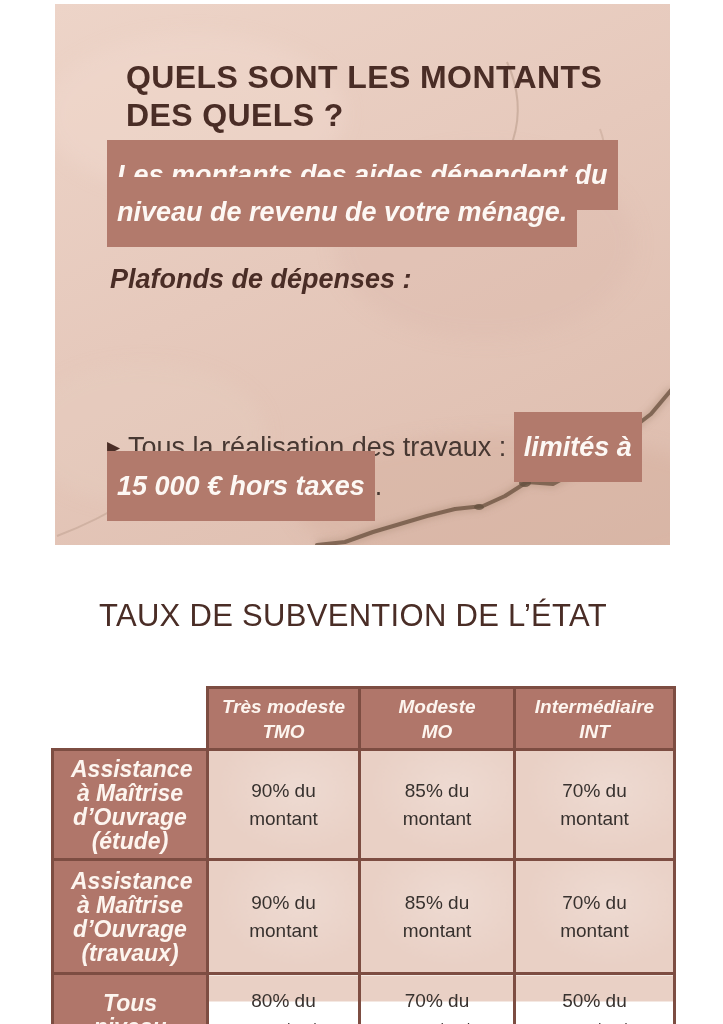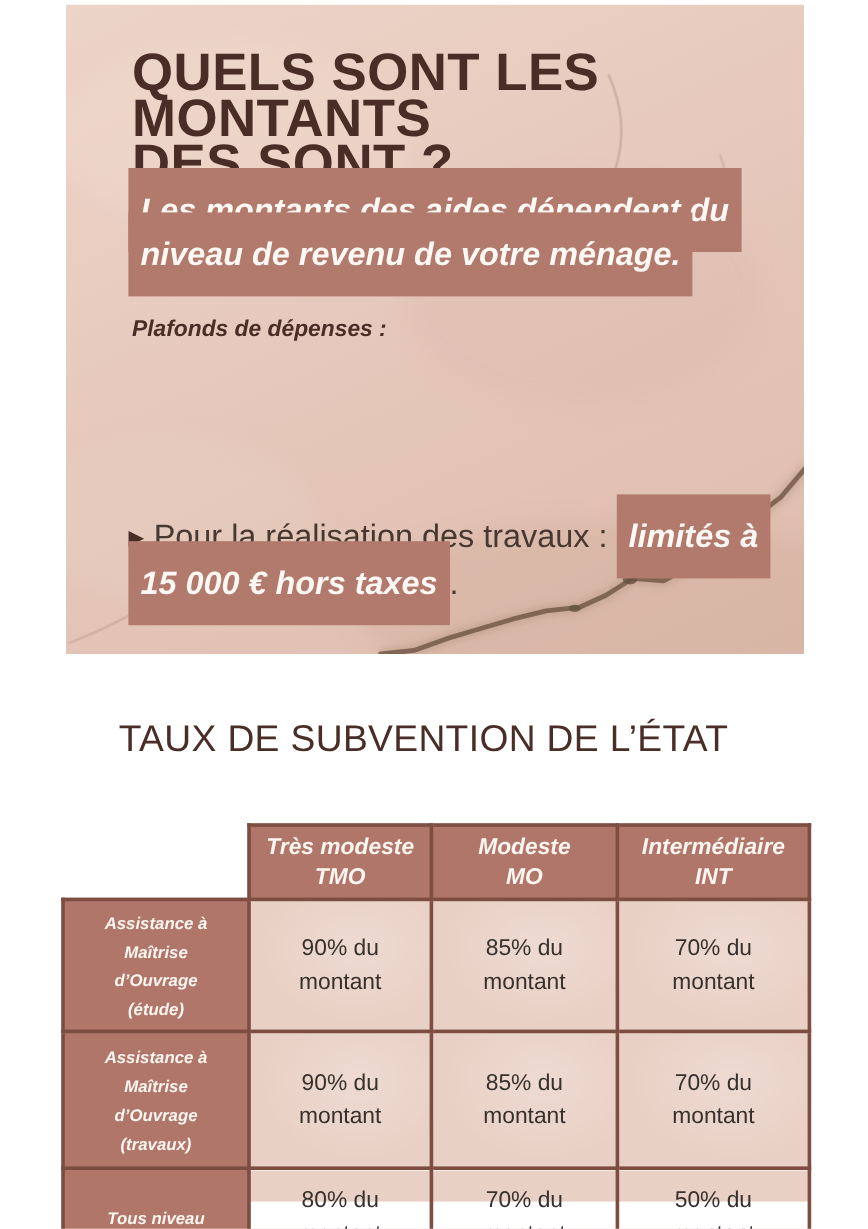--- a/index.html
+++ b/index.html
@@ -9,35 +9,35 @@
   }
   
   .hero-card{
     position:absolute;left:55px;top:4px;width:615px;height:541px;
     background:linear-gradient(155deg,#edd4c8 0%,#e6c9bc 45%,#ddbcad 100%);
     overflow:hidden;
   }
   .texture{position:absolute;left:0;top:0;width:100%;height:100%;display:block;}
   .hero-content{position:relative;z-index:1;height:100%;}
   .title{
-    position:absolute;left:55px;top:38px;margin:0;
-    font-size:44px;line-height:38px;font-weight:bold;letter-spacing:.4px;color:#4a2d26;
+    position:absolute;left:55px;top:38px;margin:16px;
+    font-size:32px;line-height:38px;font-weight:bold;letter-spacing:.4px;color:#4a2d26;
   }
   .title span{display:block;}
   .intro{
     position:absolute;left:52px;top:153px;width:512px;margin:0;
     font-size:27px;line-height:37px;font-weight:bold;font-style:italic;color:#fdf8f4;
   }
   .hl{
     background:#b27a6c;padding:20px 10px;
     -webkit-box-decoration-break:clone;box-decoration-break:clone;
   }
   .plafonds{
     position:absolute;left:55px;top:260px;margin:0;
-    font-size:19px;font-weight:bold;font-style:italic;color:#4a2d26;
+    font-size:27px;font-weight:bold;font-style:italic;color:#4a2d26;
   }
   .bullet{position:absolute;left:52px;margin:0;font-size:27px;line-height:39px;color:#473832;}
   .bullet .hl{font-weight:bold;font-style:italic;color:#fdf8f4;}
   .bullet-1{top:310px;width:556px;}
   .bullet-2{top:424px;width:562px;}
   .arrow{font-size:17px;vertical-align:3px;margin-right:8px;color:#4a2d26;font-style:normal;}
   
   .section-heading{
     position:absolute;left:99px;top:598px;margin:0;
     font-size:31px;font-weight:normal;letter-spacing:.3px;color:#4a2d26;
@@ -47,21 +47,21 @@
   tr.hrow{height:62px;}tr.row-a{height:110px;}tr.row-b{height:114px;padding-left:32px;}tr.row-c{height:62px;}
   .rates th,.rates td{border:3px solid #7d4d42;text-align:center;vertical-align:middle;padding:0;}
   td.empty{border:none;background:#ffffff;}
   th.colhead{
     background:#b0766a;color:#fdf5ef;
     font-size:19px;font-weight:bold;font-style:italic;line-height:25px;
   }
   th.colhead span{display:block;}
   th.rowlabel{
     background:#b0766a;color:#fdf5ef;
-    font-size:14px;font-weight:bold;font-style:italic;line-height:24px;
+    font-size:23px;font-weight:bold;font-style:italic;line-height:24px;
   }
   td.rate{
     background-color:#e9d0c5;
     background-image:radial-gradient(ellipse at 60% 35%,rgba(255,255,255,.22),rgba(255,255,255,0) 65%);
     color:#37312e;font-size:19px;line-height:28px;
   }
   tr.row-c td.rate{
     background-image:linear-gradient(to bottom,#e9d0c5 0,#e9d0c5 26px,#ffffff 26px,#ffffff 100%);
     text-align:center;
   }
@@ -100,29 +100,29 @@
       <path d="M617,385 L596,410 L570,430 L545,450 L520,468 L498,480 L472,478 L450,492 L428,502 L400,505 L372,512 L345,520 L318,528 L290,538 L262,541" fill="none" stroke="#6f5544" stroke-width="4" opacity="0.8" stroke-linejoin="round" stroke-linecap="round"></path>
       <ellipse cx="520" cy="469" rx="7" ry="4" fill="#64503f" opacity="0.85"></ellipse>
       <ellipse cx="470" cy="479" rx="6" ry="4" fill="#64503f" opacity="0.8"></ellipse>
       <ellipse cx="424" cy="503" rx="5" ry="3" fill="#64503f" opacity="0.75"></ellipse>
       <ellipse cx="560" cy="437" rx="5" ry="3" fill="#64503f" opacity="0.7"></ellipse>
     </svg>
 
     <div class="hero-content">
       <h1 class="title">
         <span>QUELS SONT LES MONTANTS</span>
-        <span>DES SONT ?</span>
+        <span>DES QUELS ?</span>
       </h1>
 
       <p class="intro"><span class="hl">Les montants des aides dépendent du niveau de revenu de votre ménage.</span></p>
 
       <h2 class="plafonds">Plafonds de dépenses :</h2>
 
 
-      <p class="bullet bullet-2"><span class="arrow">▶</span><span>Pour la réalisation des travaux : </span><span class="hl">limités à 15 000 € hors taxes</span><span>.</span></p>
+      <p class="bullet bullet-2"><span class="arrow">▶</span><span>Tous la réalisation des travaux : </span><span class="hl">limités à 15 000 € hors taxes</span><span>.</span></p>
     </div>
   </section>
 
   <h2 class="section-heading">TAUX DE SUBVENTION DE L’ÉTAT</h2>
 
   <table class="rates">
     <colgroup>
         <col class="c0">
         <col class="c1">
         <col class="c2">

